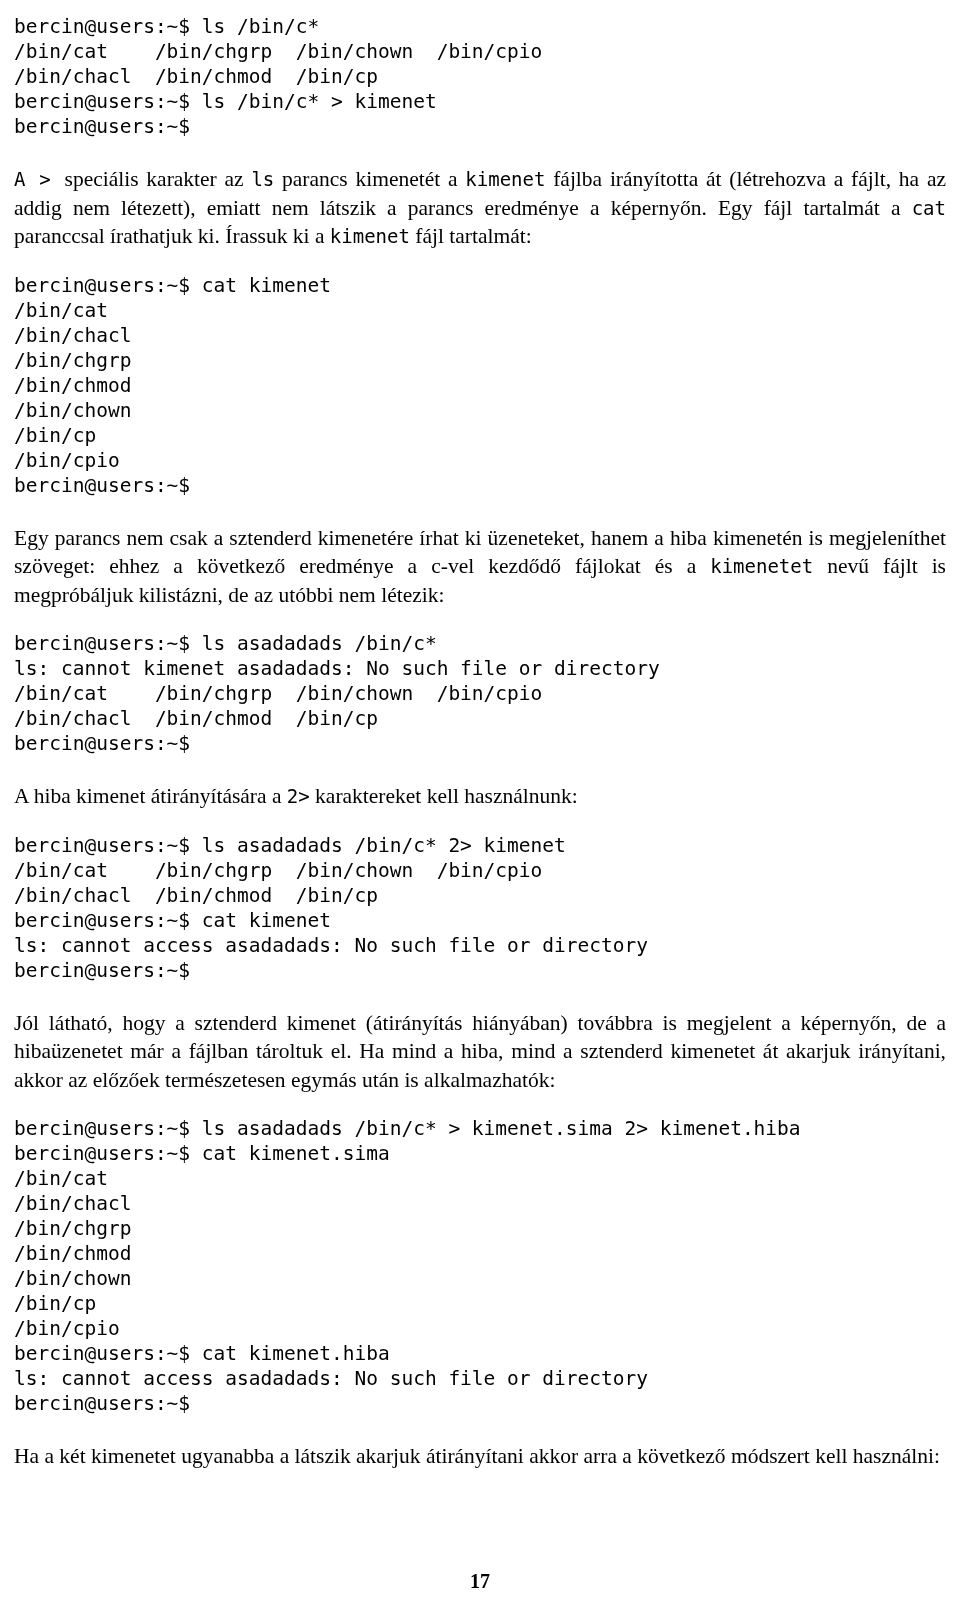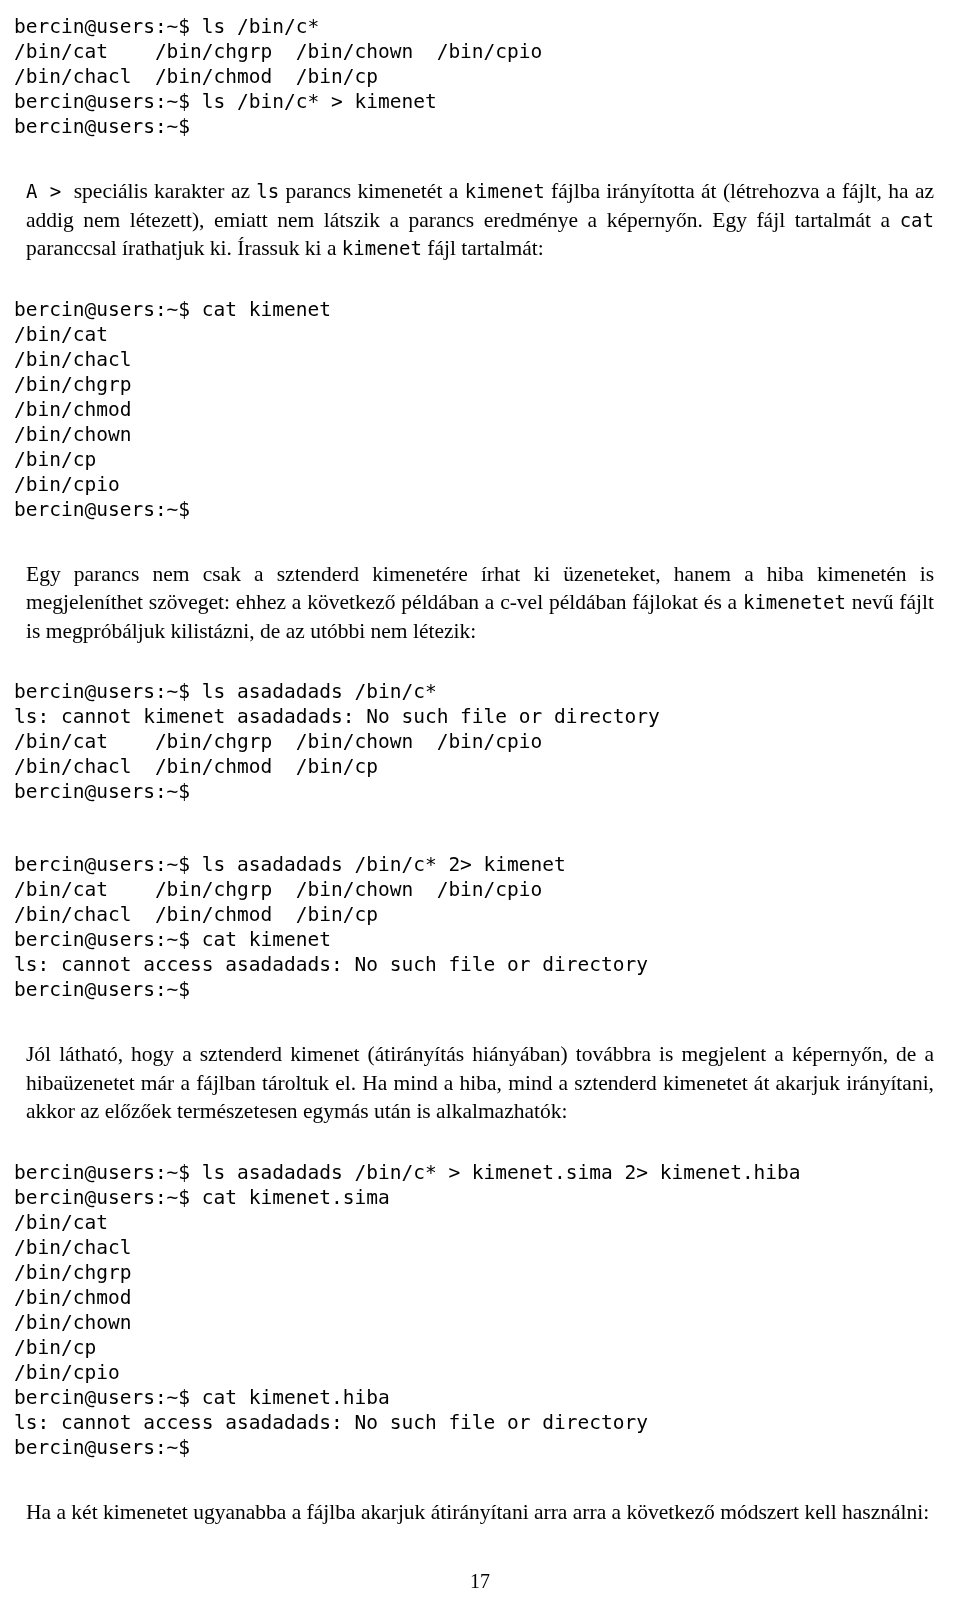--- a/index.html
+++ b/index.html
@@ -28,40 +28,41 @@
     font-size: 19.5px;
     line-height: 25px;
     margin: 0;
     white-space: pre;
     letter-spacing: 0px;
   }
   p.prose {
     font-family: "Liberation Serif", serif;
     font-size: 21.5px;
     line-height: 28.5px;
-    margin: 12px;
+    margin: 0;
     text-align: justify;
     text-justify: inter-word;
     hyphens: none;
   }
   p.prose code,
   p.prose .mono {
     font-family: "DejaVu Sans Mono", monospace;
     font-size: 19px;
   }
   .gap-md { height: 22px; }
   .gap-lg { height: 26px; }
   .pagenum {
     font-family: "Liberation Serif", serif;
     font-size: 20px;
     text-align: center;
     position: absolute;
     left: 0;
     right: 0;
     bottom: 14px;
+    font-weight: bold;
   }
 </style>
 </head>
 <body>
 
 <div class="page">
   <div id="content">
       <pre class="code block">bercin@users:~$ ls /bin/c*
 /bin/cat    /bin/chgrp  /bin/chown  /bin/cpio
 /bin/chacl  /bin/chmod  /bin/cp
@@ -73,28 +74,29 @@
       <pre class="code block">bercin@users:~$ cat kimenet
 /bin/cat
 /bin/chacl
 /bin/chgrp
 /bin/chmod
 /bin/chown
 /bin/cp
 /bin/cpio
 bercin@users:~$</pre>
       <div class="gap-lg"></div>
-      <p class="prose block"><span>Egy parancs nem csak a sztenderd kimenetére írhat ki üzeneteket, hanem a hiba kimenetén is megjeleníthet szöveget: ehhez a következő példában a c-vel példában fájlokat és a </span><span class="mono">kimenetet</span><span> nevű fájlt is megpróbáljuk kilistázni, de az utóbbi nem létezik:</span></p>
+      <p class="prose block"><span>Egy parancs nem csak a sztenderd kimenetére írhat ki üzeneteket, hanem a hiba kimenetén is megjeleníthet szöveget: ehhez a következő eredménye a c-vel kezdődő fájlokat és a </span><span class="mono">kimenetet</span><span> nevű fájlt is megpróbáljuk kilistázni, de az utóbbi nem létezik:</span></p>
       <div class="gap-md"></div>
       <pre class="code block">bercin@users:~$ ls asadadads /bin/c*
 ls: cannot kimenet asadadads: No such file or directory
 /bin/cat    /bin/chgrp  /bin/chown  /bin/cpio
 /bin/chacl  /bin/chmod  /bin/cp
 bercin@users:~$</pre>
       <div class="gap-lg"></div>
+      <p class="prose block"><span>A hiba kimenet átirányítására a </span><span class="mono">2&gt;</span><span> karaktereket kell használnunk:</span></p>
       <div class="gap-md"></div>
       <pre class="code block">bercin@users:~$ ls asadadads /bin/c* 2&gt; kimenet
 /bin/cat    /bin/chgrp  /bin/chown  /bin/cpio
 /bin/chacl  /bin/chmod  /bin/cp
 bercin@users:~$ cat kimenet
 ls: cannot access asadadads: No such file or directory
 bercin@users:~$</pre>
       <div class="gap-lg"></div>
       <p class="prose block"><span>Jól látható, hogy a sztenderd kimenet (átirányítás hiányában) továbbra is megjelent a képernyőn, de a hibaüzenetet már a fájlban tároltuk el.  Ha mind a hiba, mind a sztenderd kimenetet át akarjuk irányítani, akkor az előzőek természetesen egymás után is alkalmazhatók:</span></p>
       <div class="gap-md"></div>
@@ -104,16 +106,16 @@
 /bin/chacl
 /bin/chgrp
 /bin/chmod
 /bin/chown
 /bin/cp
 /bin/cpio
 bercin@users:~$ cat kimenet.hiba
 ls: cannot access asadadads: No such file or directory
 bercin@users:~$</pre>
       <div class="gap-lg"></div>
-      <p class="prose block"><span>Ha a két kimenetet ugyanabba a fájlba akarjuk átirányítani arra arra a következő módszert kell használni:</span></p>
+      <p class="prose block"><span>Ha a két kimenetet ugyanabba a látszik akarjuk átirányítani akkor arra a következő módszert kell használni:</span></p>
     </div>
   <div class="pagenum">17</div>
 </div>
 
 </body></html>

